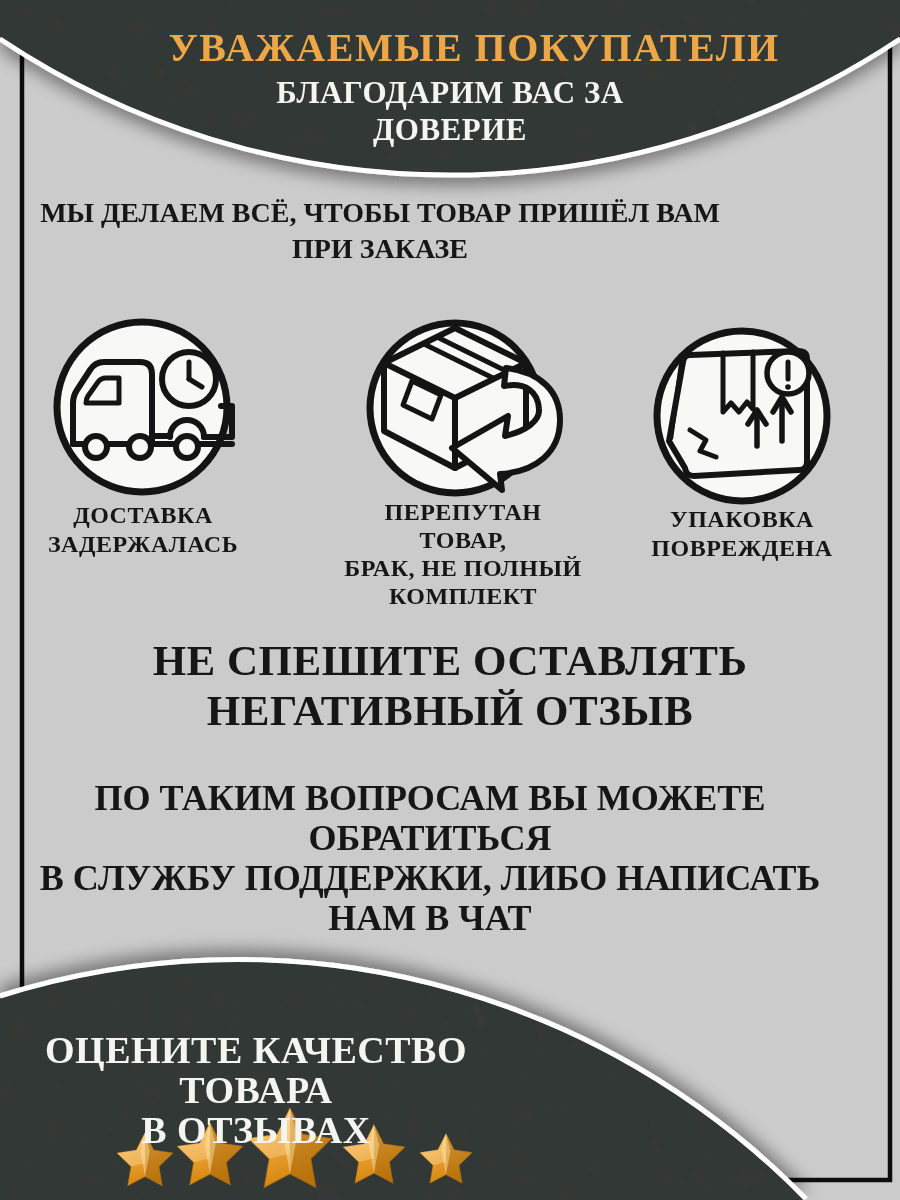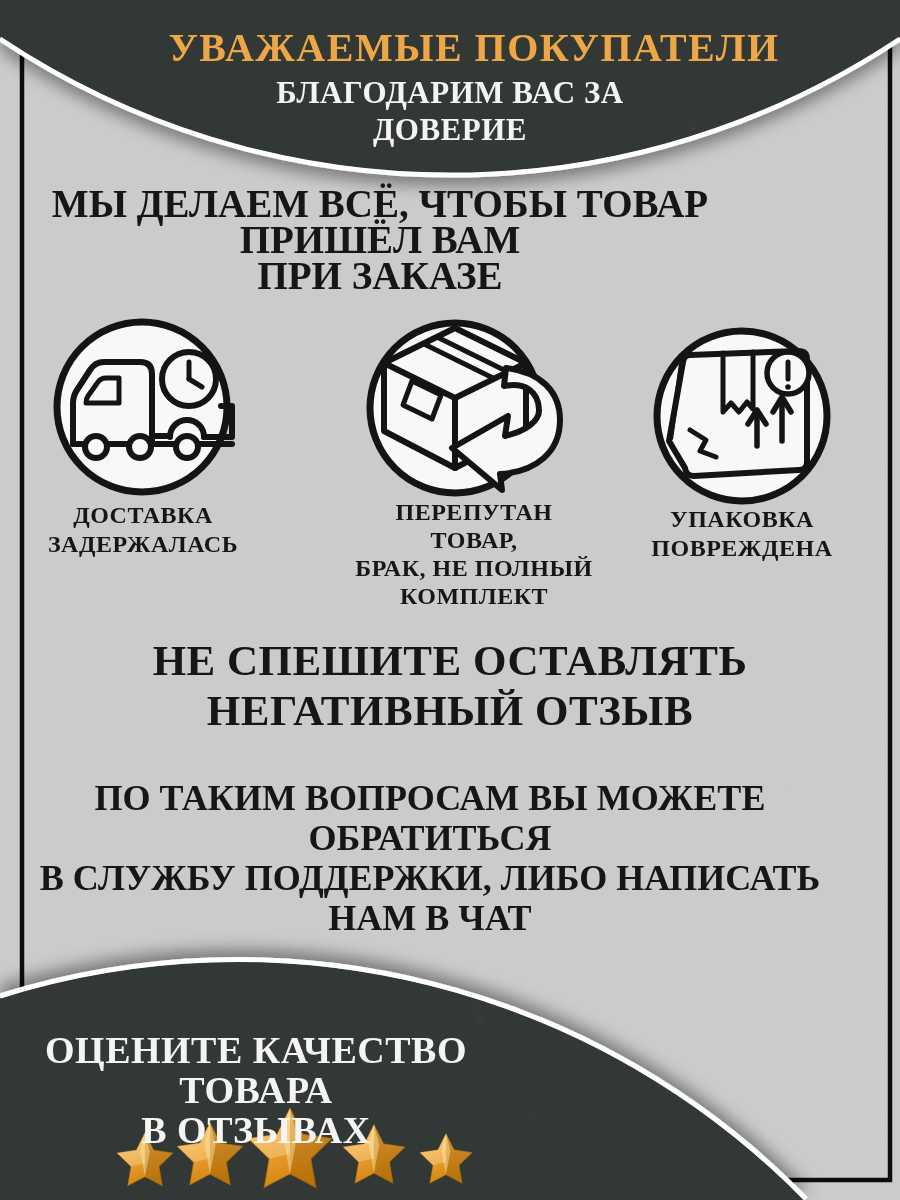--- a/index.html
+++ b/index.html
@@ -8,26 +8,26 @@
     background:#c9c9c9;
     font-family:"Liberation Serif","DejaVu Serif",serif;
     font-weight:700;
   }
   .art{position:absolute;left:0;top:0;width:900px;height:1200px;z-index:1;}
   .txt{position:absolute;z-index:2;text-align:center;color:#161616;}
   .gold{color:#eda747;}
   .light{color:#f4f4f2;}
   .header-title{left:0;width:900px;top:24px;font-size:40px;letter-spacing:1.5px;padding-left:24px;}
   .header-sub{left:0;width:900px;top:74px;font-size:31px;line-height:37px;letter-spacing:.5px;}
-  .intro{left:0;width:760px;top:186px;font-size:39px;line-height:36px;}
+  .intro{left:0;width:760px;top:195px;font-size:28px;line-height:36px;}
   .warning{left:0;width:900px;top:636px;font-size:43px;line-height:50px;letter-spacing:.5px;text-align:center;}
   .support{left:0;width:860px;top:778px;font-size:36px;line-height:40px;}
   .iconlabel{font-size:24px;line-height:29px;letter-spacing:.5px;}
   .lbl1{left:28px;width:230px;top:501px;}
-  .lbl2{left:349px;width:250px;top:498px;line-height:28px;}
+  .lbl2{left:338px;width:250px;top:498px;line-height:28px;}
   .lbl3{left:630px;width:224px;top:505px;}
   .footer-text{left:0;width:512px;top:1030px;font-size:38px;line-height:40px;letter-spacing:.5px;}
 </style>
 </head>
 <body>
 
 <div class="page">
 
   <svg class="art" viewBox="0 0 900 1200" xmlns="http://www.w3.org/2000/svg">
     <defs>

